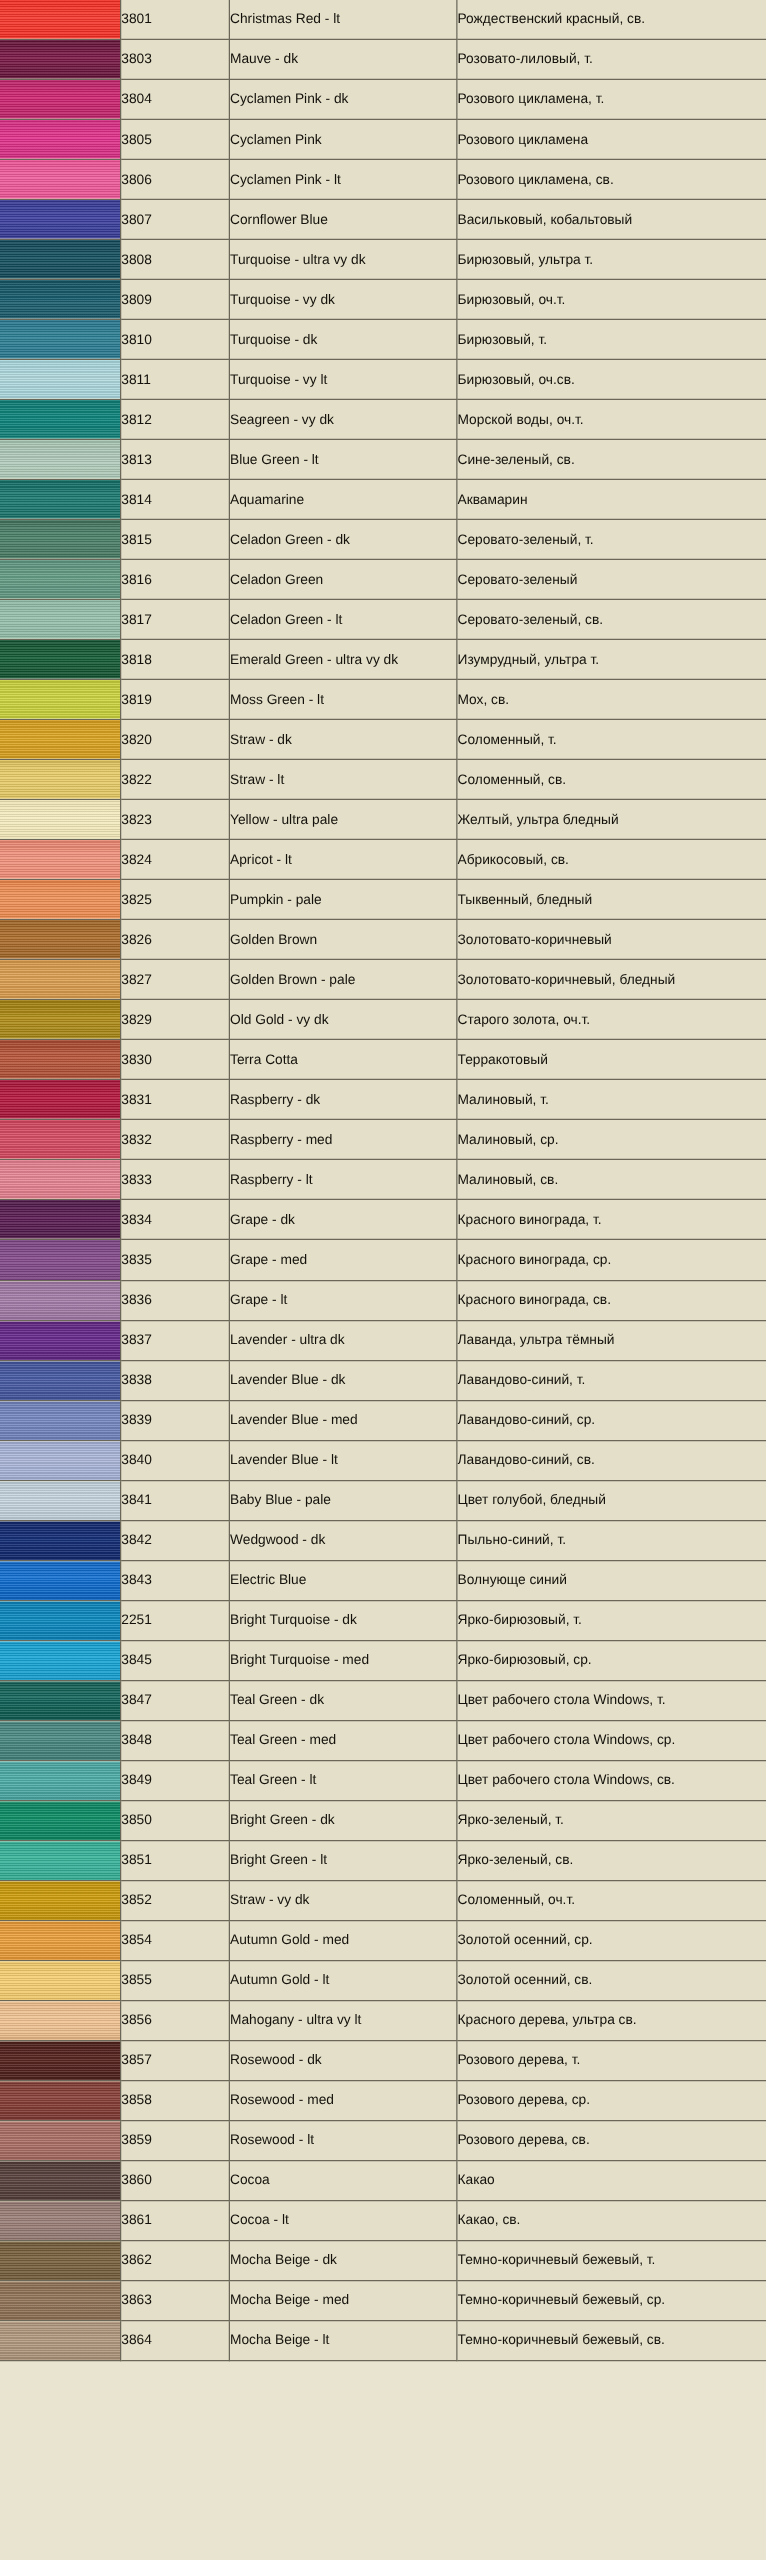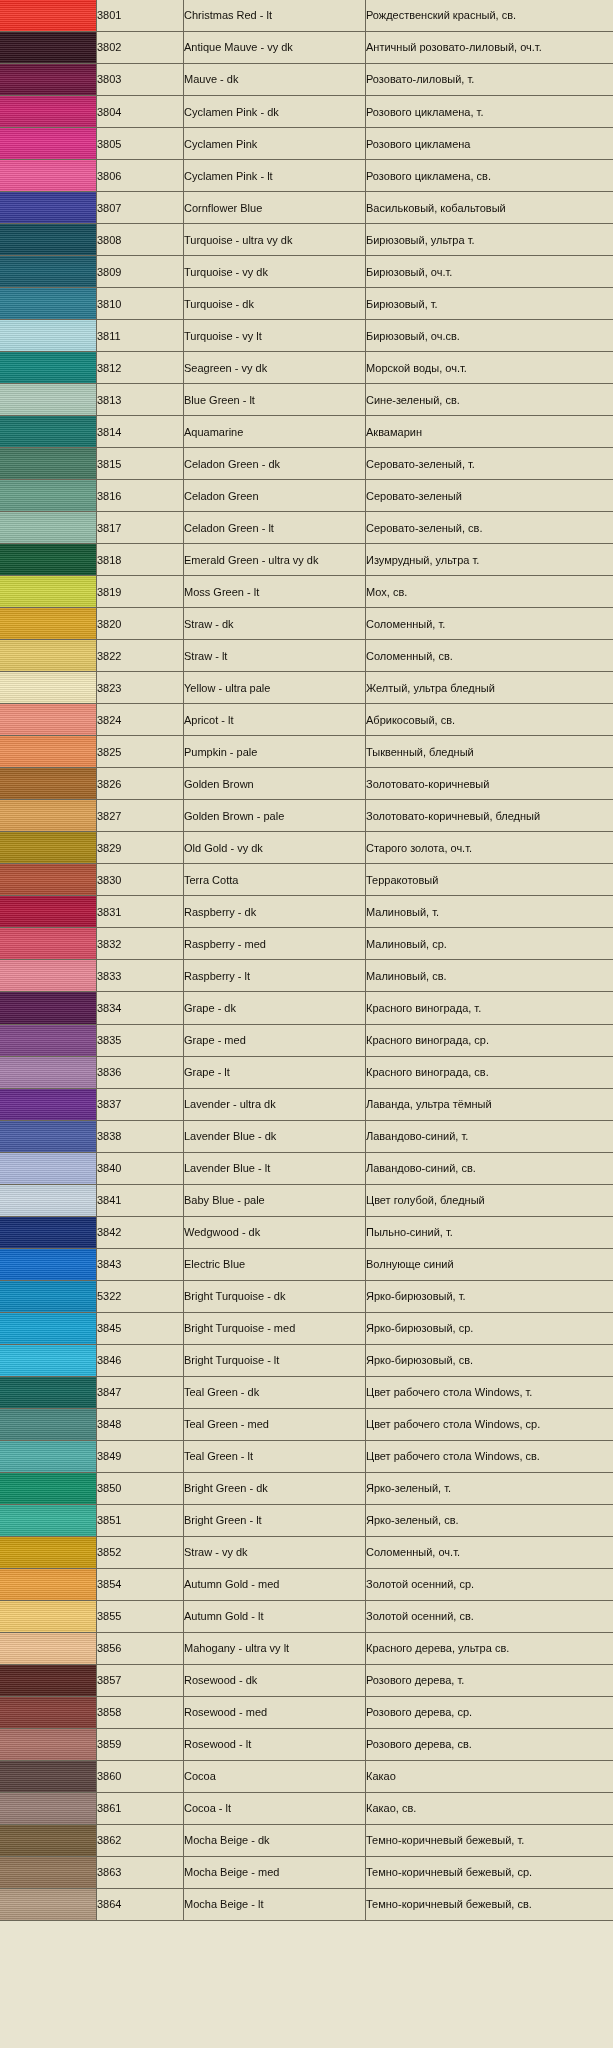--- a/index.html
+++ b/index.html
@@ -99,36 +99,20 @@
           </td>
           <td class="name-cell">
             <span class="cell-text">Christmas Red - lt</span>
           </td>
           <td class="ru-cell">
             <span class="cell-text">Рождественский красный, св.</span>
           </td>
         </tr>
         <tr>
           <td class="swatch-cell">
-            <div class="swatch" style="background: linear-gradient(rgb(43, 16, 25) 0%, rgb(53, 20, 33) 45%, rgb(43, 16, 25) 100%);">
-              <div class="threads"></div>
-            </div>
-          </td>
-          <td class="code-cell">
-            <span class="cell-text">3802</span>
-          </td>
-          <td class="name-cell">
-            <span class="cell-text">Antique Mauve - vy dk</span>
-          </td>
-          <td class="ru-cell">
-            <span class="cell-text">Античный розовато-лиловый, оч.т.</span>
-          </td>
-        </tr>
-        <tr>
-          <td class="swatch-cell">
             <div class="swatch" style="background: linear-gradient(rgb(94, 16, 52) 0%, rgb(123, 24, 70) 45%, rgb(94, 16, 52) 100%);">
               <div class="threads"></div>
             </div>
           </td>
           <td class="code-cell">
             <span class="cell-text">3803</span>
           </td>
           <td class="name-cell">
             <span class="cell-text">Mauve - dk</span>
           </td>
@@ -659,20 +643,36 @@
           </td>
           <td class="name-cell">
             <span class="cell-text">Lavender Blue - dk</span>
           </td>
           <td class="ru-cell">
             <span class="cell-text">Лавандово-синий, т.</span>
           </td>
         </tr>
         <tr>
           <td class="swatch-cell">
+            <div class="swatch" style="background: linear-gradient(rgb(112, 129, 186) 0%, rgb(123, 140, 196) 45%, rgb(112, 129, 186) 100%);">
+              <div class="threads"></div>
+            </div>
+          </td>
+          <td class="code-cell">
+            <span class="cell-text">3839</span>
+          </td>
+          <td class="name-cell">
+            <span class="cell-text">Lavender Blue - med</span>
+          </td>
+          <td class="ru-cell">
+            <span class="cell-text">Лавандово-синий, ср.</span>
+          </td>
+        </tr>
+        <tr>
+          <td class="swatch-cell">
             <div class="swatch" style="background: linear-gradient(rgb(164, 176, 213) 0%, rgb(176, 187, 221) 45%, rgb(164, 176, 213) 100%);">
               <div class="threads"></div>
             </div>
           </td>
           <td class="code-cell">
             <span class="cell-text">3840</span>
           </td>
           <td class="name-cell">
             <span class="cell-text">Lavender Blue - lt</span>
           </td>
@@ -728,21 +728,21 @@
             <span class="cell-text">Волнующе синий</span>
           </td>
         </tr>
         <tr>
           <td class="swatch-cell">
             <div class="swatch" style="background: linear-gradient(rgb(11, 129, 182) 0%, rgb(15, 142, 196) 45%, rgb(11, 129, 182) 100%);">
               <div class="threads"></div>
             </div>
           </td>
           <td class="code-cell">
-            <span class="cell-text">5322</span>
+            <span class="cell-text">2251</span>
           </td>
           <td class="name-cell">
             <span class="cell-text">Bright Turquoise - dk</span>
           </td>
           <td class="ru-cell">
             <span class="cell-text">Ярко-бирюзовый, т.</span>
           </td>
         </tr>
         <tr>
           <td class="swatch-cell">
@@ -751,36 +751,20 @@
             </div>
           </td>
           <td class="code-cell">
             <span class="cell-text">3845</span>
           </td>
           <td class="name-cell">
             <span class="cell-text">Bright Turquoise - med</span>
           </td>
           <td class="ru-cell">
             <span class="cell-text">Ярко-бирюзовый, ср.</span>
-          </td>
-        </tr>
-        <tr>
-          <td class="swatch-cell">
-            <div class="swatch" style="background: linear-gradient(rgb(37, 177, 216) 0%, rgb(47, 189, 226) 45%, rgb(37, 177, 216) 100%);">
-              <div class="threads"></div>
-            </div>
-          </td>
-          <td class="code-cell">
-            <span class="cell-text">3846</span>
-          </td>
-          <td class="name-cell">
-            <span class="cell-text">Bright Turquoise - lt</span>
-          </td>
-          <td class="ru-cell">
-            <span class="cell-text">Ярко-бирюзовый, св.</span>
           </td>
         </tr>
         <tr>
           <td class="swatch-cell">
             <div class="swatch" style="background: linear-gradient(rgb(16, 90, 81) 0%, rgb(20, 102, 92) 45%, rgb(16, 90, 81) 100%);">
               <div class="threads"></div>
             </div>
           </td>
           <td class="code-cell">
             <span class="cell-text">3847</span>

